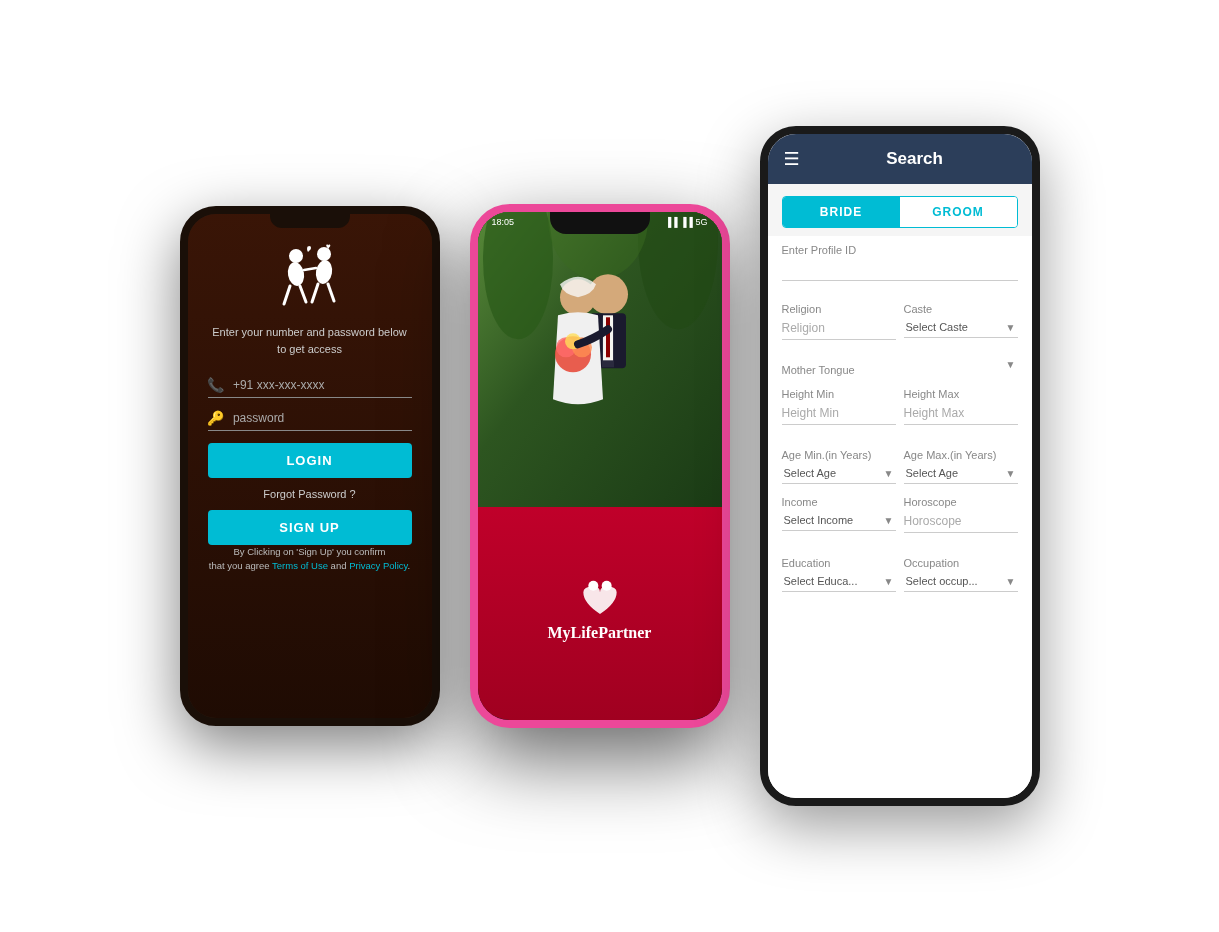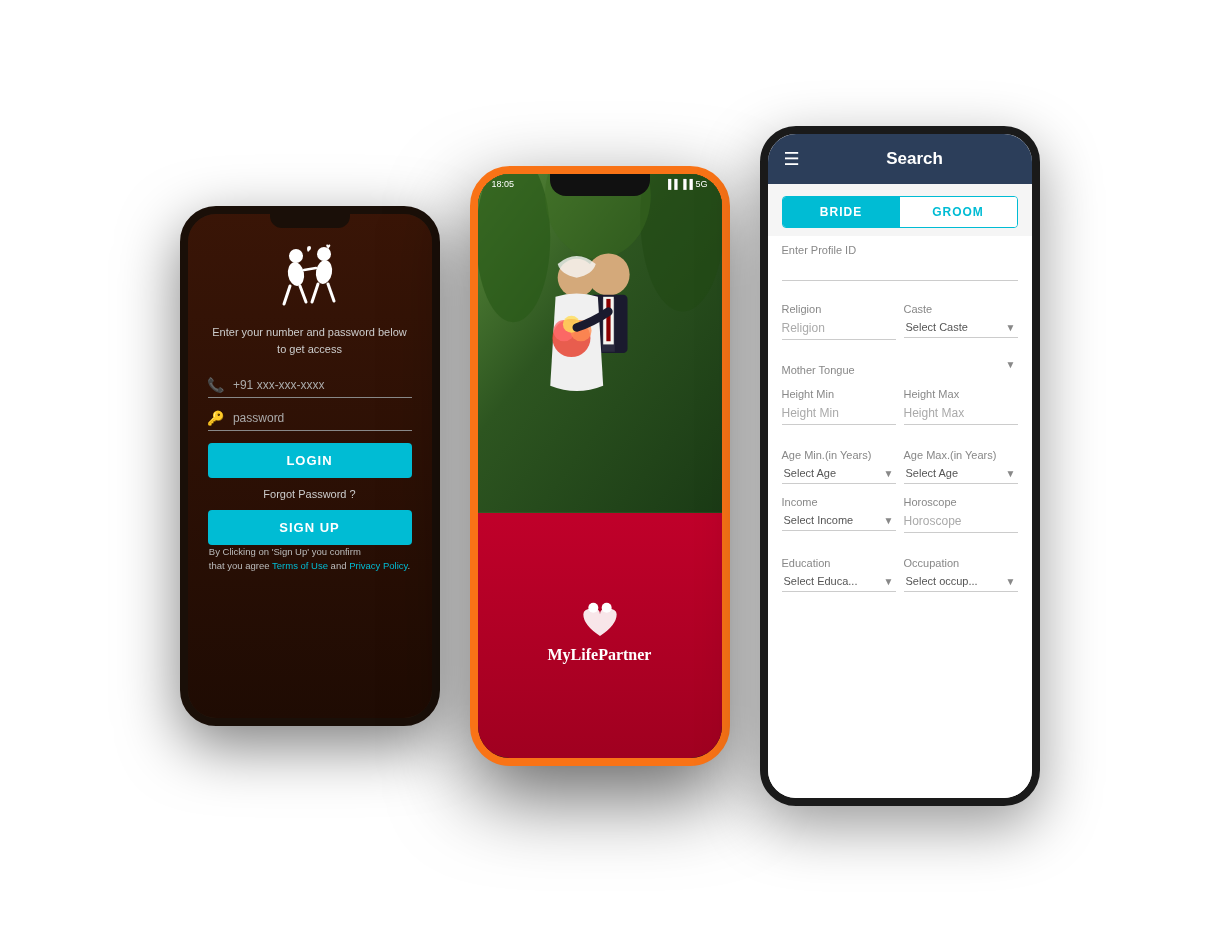--- a/index.html
+++ b/index.html
@@ -124,32 +124,32 @@
       font-size: 13px;
       font-weight: bold;
       border: none;
       border-radius: 4px;
       cursor: pointer;
       letter-spacing: 1px;
     }
     .terms-text {
       color: #bbb;
       font-size: 9.5px;
-      text-align: left;
+      text-align: center;
       line-height: 1.5;
     }
     .terms-text a { color: #00bcd4; text-decoration: none; }
 
     
     .phone-splash {
       width: 260px;
-      height: 600px;
+      height: 524px;
       background: #1a1a1a;
       border-radius: 40px;
-      border: 8px solid #f97316;
+      border: 8px solid #ec4899;
       box-shadow: 0 30px 80px rgba(0,0,0,0.6);
       position: relative;
       overflow: hidden;
       display: flex;
       flex-direction: column;
     }
     .phone-splash .notch2 {
       position: absolute;
       top: 0;
       left: 50%;

